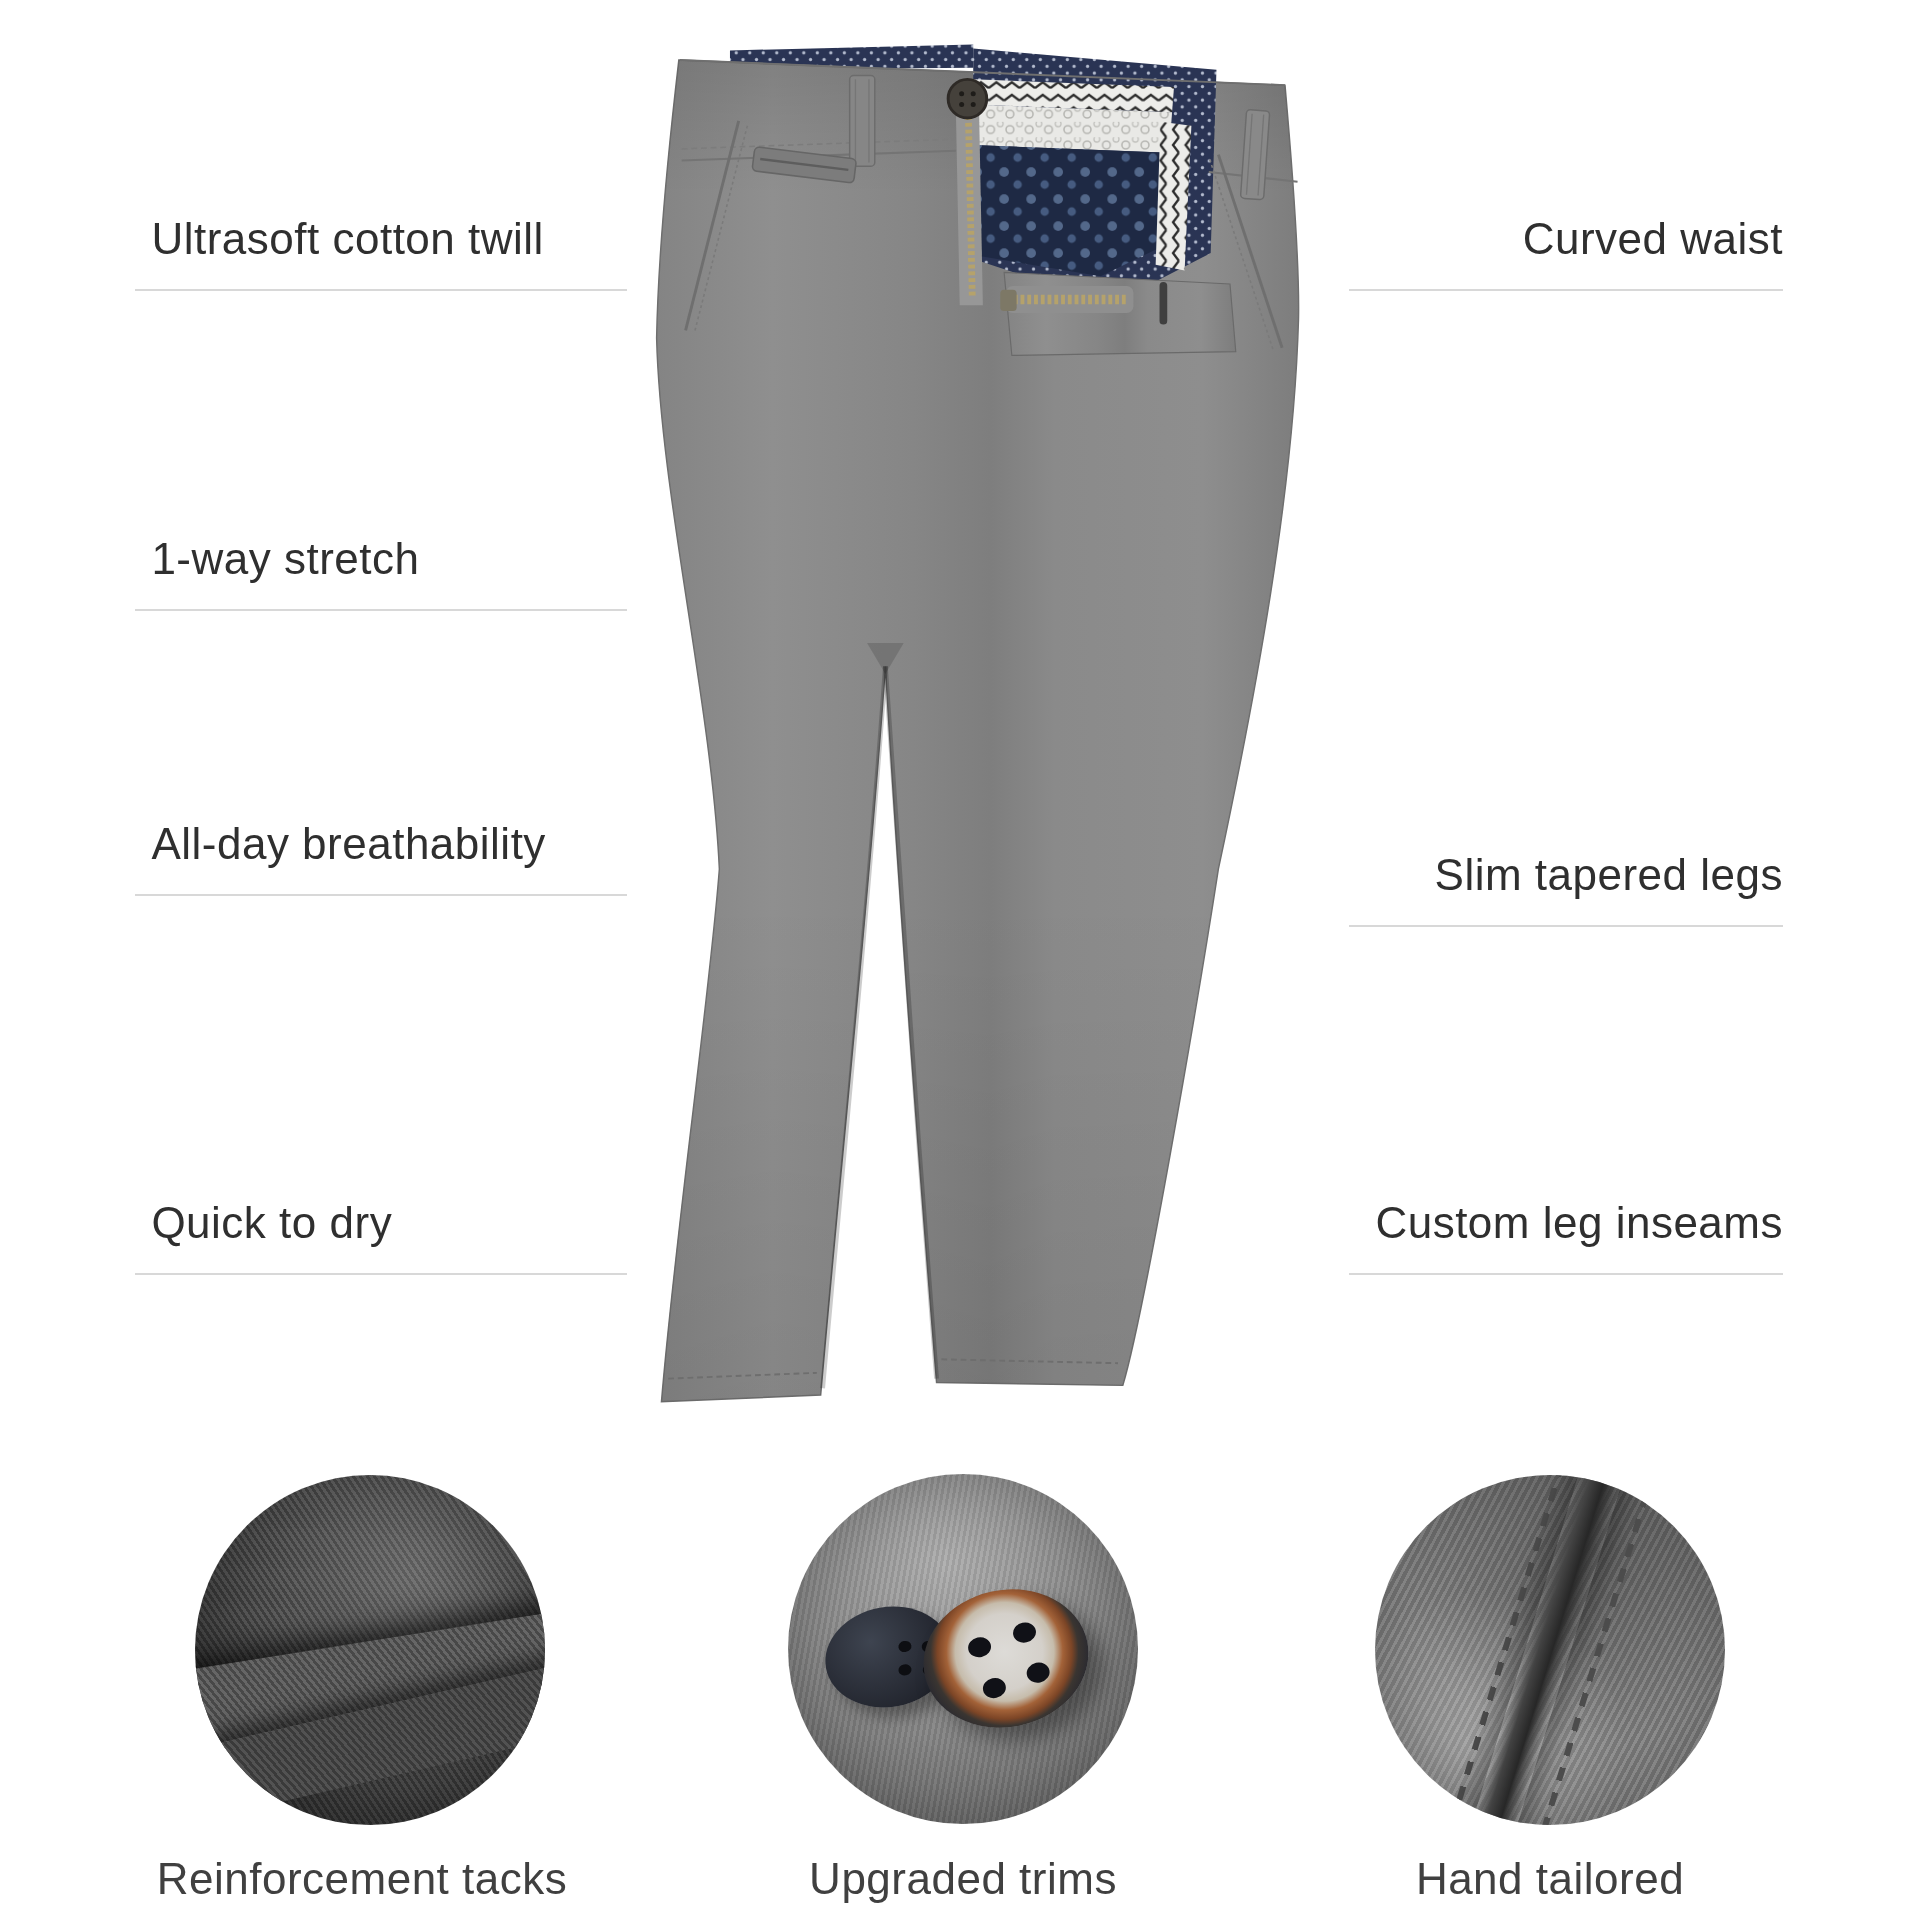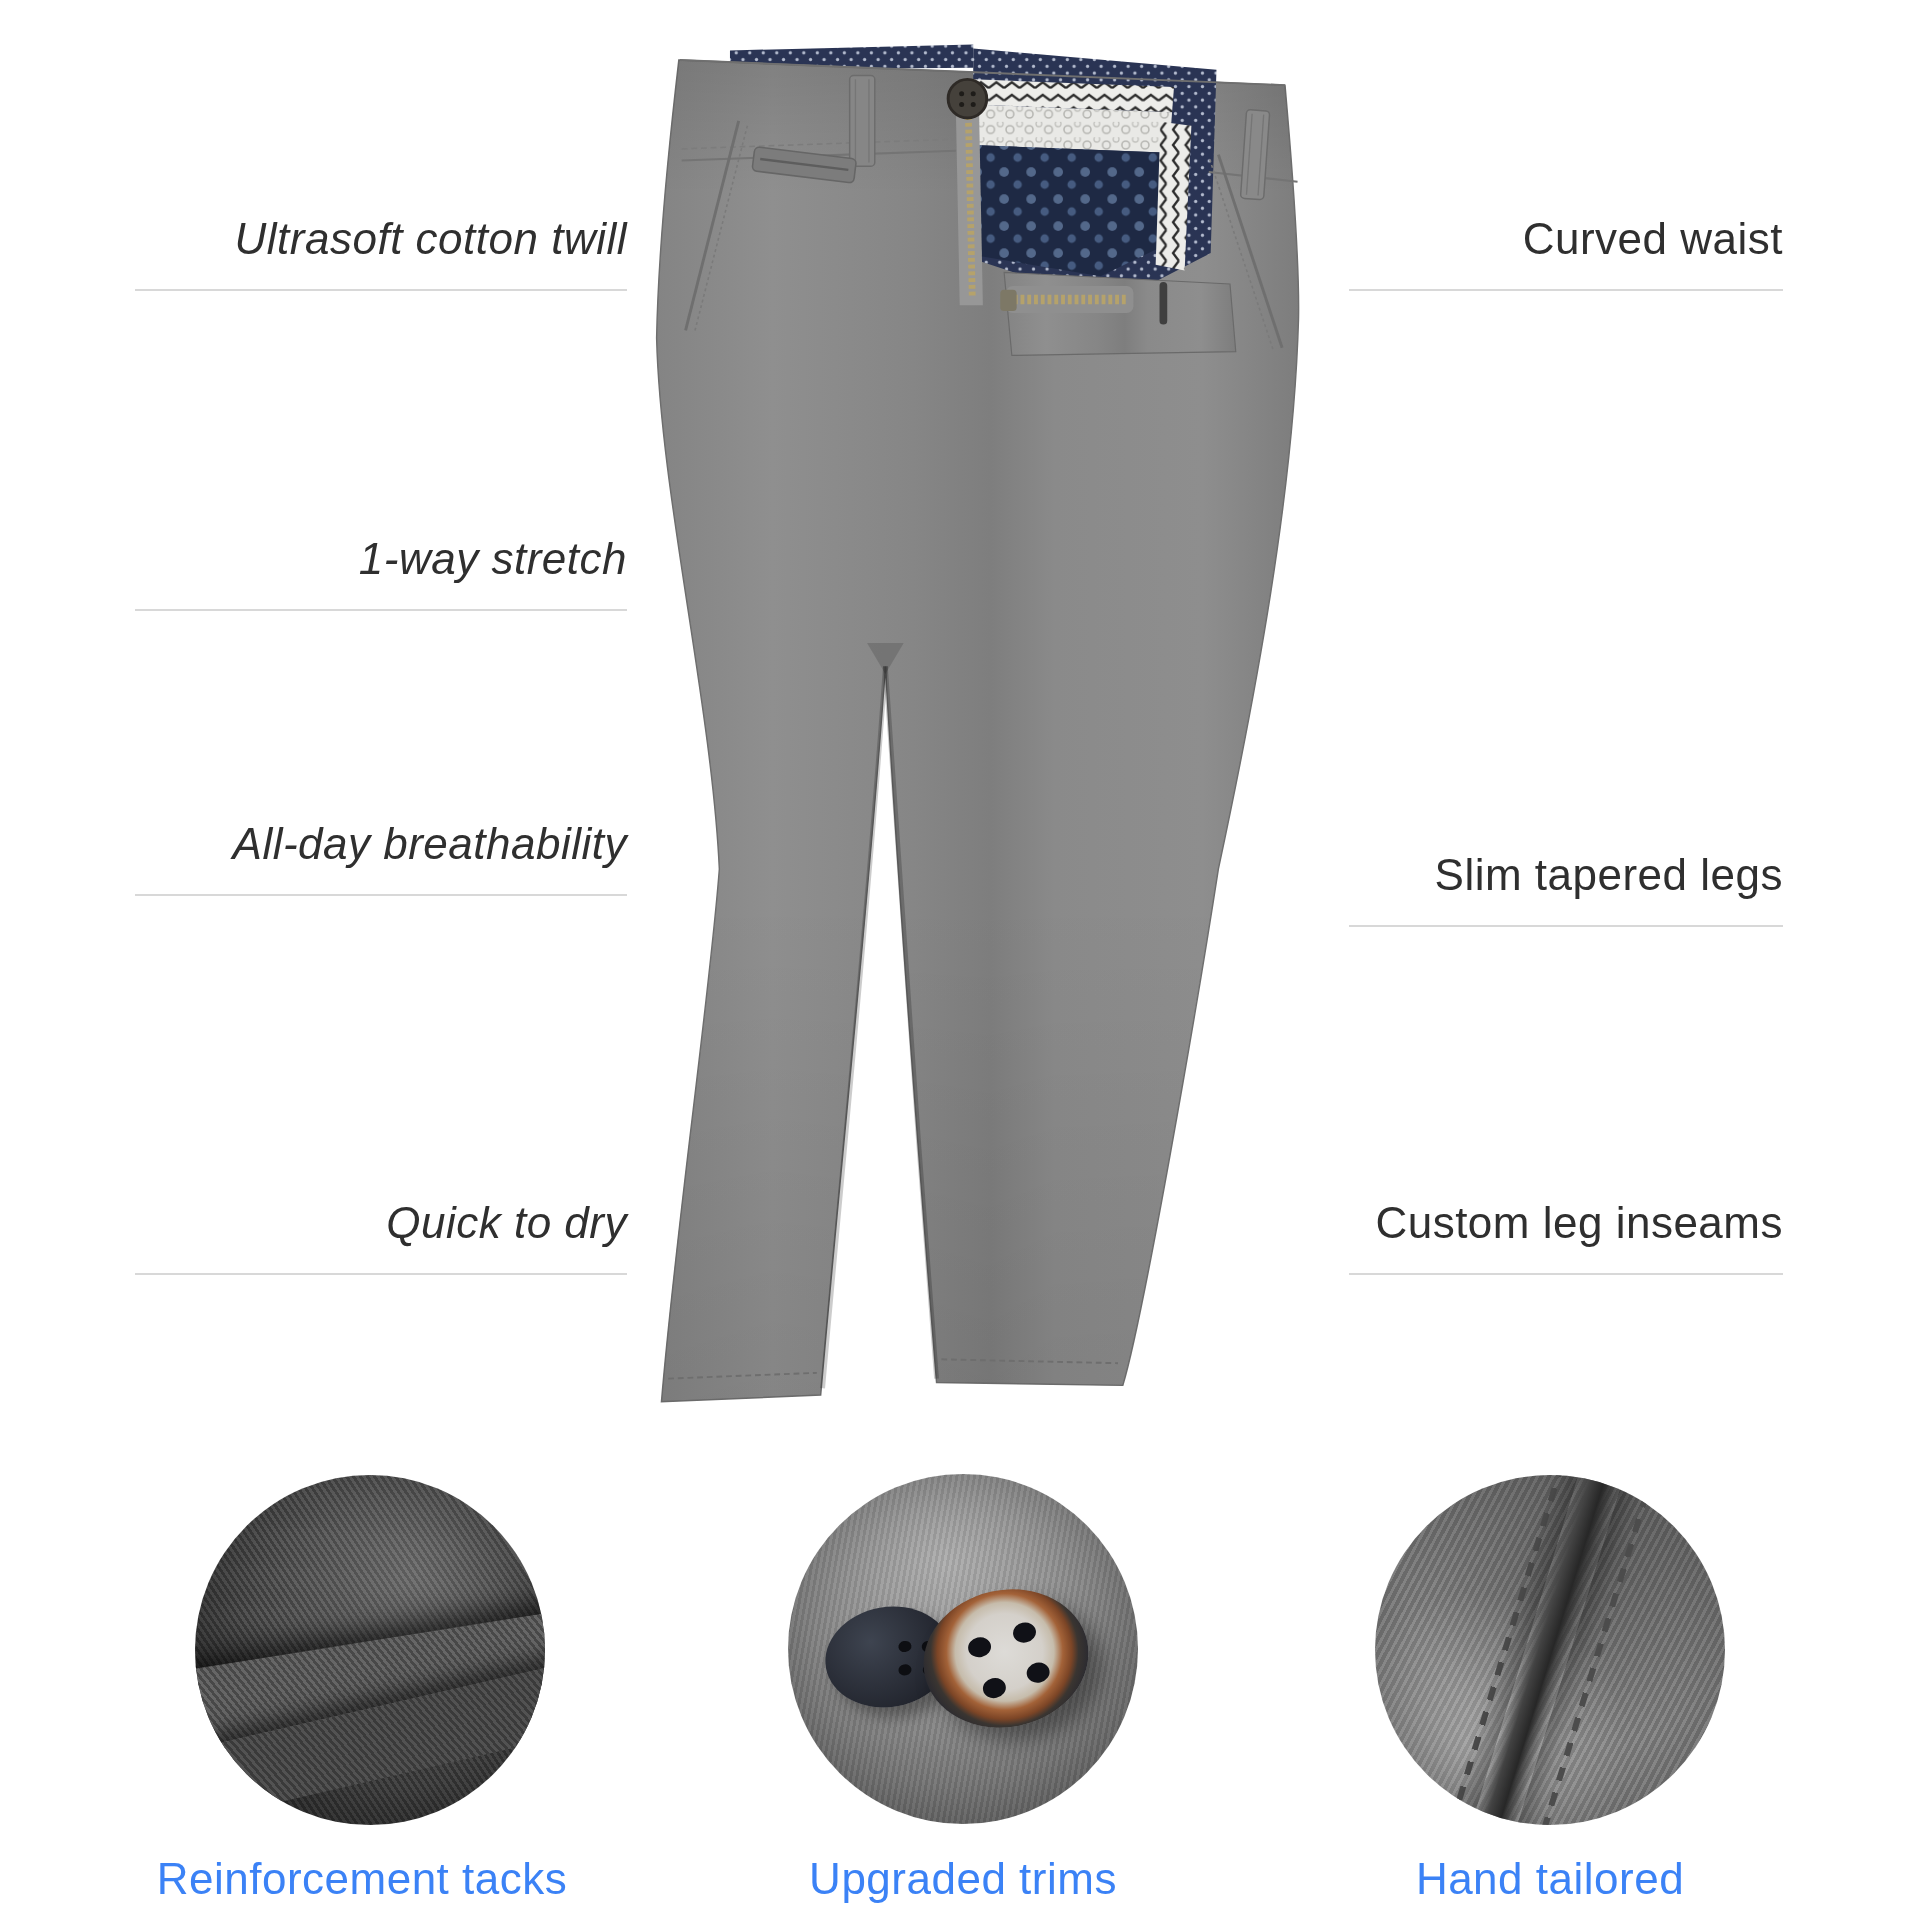--- a/index.html
+++ b/index.html
@@ -4,21 +4,21 @@
 <style>
   html,body{margin:0;padding:0;background:#ffffff;}
   .canvas{
     position:relative;width:1926px;height:1926px;background:#ffffff;overflow:hidden;
     font-family:"Liberation Sans", sans-serif;color:#303030;
   }
   
   .feature{position:absolute;}
   .feature .label{font-size:44px;font-weight:400;letter-spacing:0.5px;line-height:1.1;white-space:nowrap;color:#2f2f2f;}
   .feature .rule{height:1.9px;background:#d8d8d8;margin-top:26px;}
-  .col-left{left:135px;width:492px;text-align:right;font-style:italic;}
+  .col-left{left:135px;width:492px;text-align:left;}
   .col-left .label{padding-left:16.4px;}
   .col-right{left:1349px;width:434px;text-align:right;}
   #f-l1{top:215px;} #f-l2{top:535px;} #f-l3{top:820px;} #f-l4{top:1199px;}
   #f-r1{top:215px;} #f-r2{top:535px;} #f-r3{top:851px;} #f-r4{top:1199px;}
 
   
   .detail-circle{position:absolute;width:350px;height:350px;border-radius:50%;overflow:hidden;
     box-shadow:inset 0 0 68px rgba(0,0,0,0.22);}
   #circle-tacks{left:195px;top:1475px;
     background:
@@ -51,21 +51,21 @@
       repeating-linear-gradient(118deg,#8f8f8f 0 2.9px,#757575 2.9px 6.8px);}
   .seam-bar{position:absolute;left:145px;top:-33px;width:44px;height:454px;border-radius:23px;transform:rotate(17deg);
       background:linear-gradient(90deg, rgba(0,0,0,0) 0%, #424242 30%, #272727 60%, rgba(0,0,0,0) 100%);
       box-shadow:-11.6px 0 15.4px rgba(0,0,0,0.28),11.6px 0 15.4px rgba(0,0,0,0.28);}
   .stitch-line{position:absolute;width:5.8px;height:425px;
       background:repeating-linear-gradient(180deg,#4c4c4c 0 13.5px, rgba(0,0,0,0) 13.5px 26px);}
   .stitch-line.sl-left{left:122px;top:-21px;transform:rotate(17deg);}
   .stitch-line.sl-right{left:214px;top:-15.4px;transform:rotate(17deg);}
 
   
-  .caption{position:absolute;top:1854px;width:502px;font-size:44px;letter-spacing:0.5px;text-align:center;color:#3b82f6;white-space:nowrap;}
+  .caption{position:absolute;top:1854px;width:502px;font-size:44px;letter-spacing:0.5px;text-align:center;color:#404040;white-space:nowrap;}
   #cap-1{left:111px;} #cap-2{left:712px;} #cap-3{left:1299px;}
 
   
   .pants{position:absolute;left:618px;top:29px;}
 </style>
 </head>
 <body>
 
 <div class="canvas">
 

